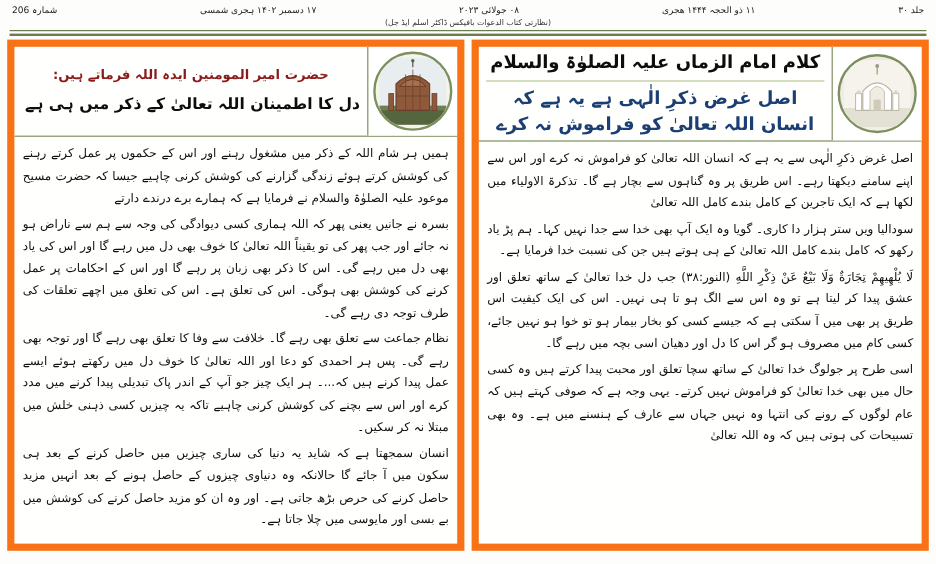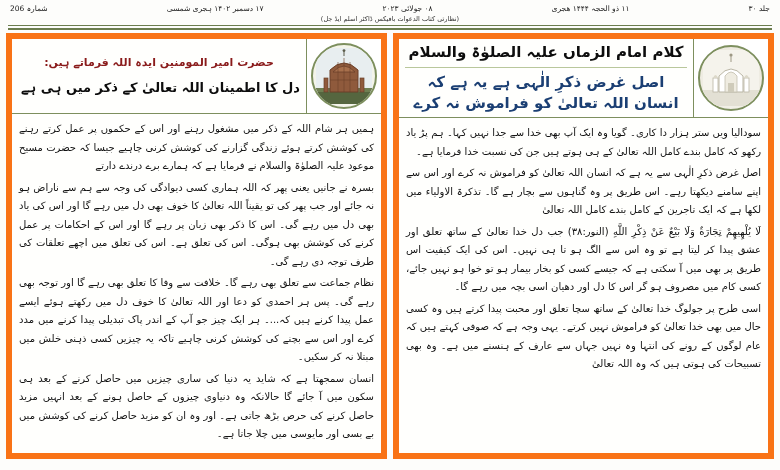--- a/index.html
+++ b/index.html
@@ -180,22 +180,22 @@
               <rect x="25" y="33" width="6" height="9" fill="#cfcbba"></rect>
             </svg>
           </div>
         </div>
         <div class="titles">
           <div class="title-main">کلام امام الزماں علیہ الصلوٰۃ والسلام</div>
           <div class="title-sub">اصل غرض ذکرِ الٰہی ہے یہ ہے کہ انسان اللہ تعالیٰ کو فراموش نہ کرے</div>
         </div>
       </div>
       <div class="col-body">
+        <p>اصل غرض ذکرِ الٰہی سے یہ ہے کہ انسان اللہ تعالیٰ کو فراموش نہ کرے اور اس سے اپنے سامنے دیکھتا رہے۔ اس طریق پر وہ گناہوں سے بچار ہے گا۔ تذکرۃ الاولیاء میں لکھا ہے کہ ایک تاجرین کے کامل بندے کامل اللہ تعالیٰ</p>
         <p>سودالیا ویں ستر ہزار دا کاری۔ گویا وہ ایک آپ بھی خدا سے جدا نہیں کہا۔ ہم پڑ یاد رکھو کہ کامل بندے کامل اللہ تعالیٰ کے ہی ہوتے ہیں جن کی نسبت خدا فرمایا ہے۔</p>
-        <p>اصل غرض ذکرِ الٰہی سے یہ ہے کہ انسان اللہ تعالیٰ کو فراموش نہ کرے اور اس سے اپنے سامنے دیکھتا رہے۔ اس طریق پر وہ گناہوں سے بچار ہے گا۔ تذکرۃ الاولیاء میں لکھا ہے کہ ایک تاجرین کے کامل بندے کامل اللہ تعالیٰ</p>
         <p class="ar-quote">لَا يُلْهِيهِمْ تِجَارَةٌ وَلَا بَيْعٌ عَنْ ذِكْرِ اللَّهِ (النور:۳۸) جب دل خدا تعالیٰ کے ساتھ تعلق اور عشق پیدا کر لیتا ہے تو وہ اس سے الگ ہو تا ہی نہیں۔ اس کی ایک کیفیت اس طریق پر بھی میں آ سکتی ہے کہ جیسے کسی کو بخار بیمار ہو تو خوا ہو نہیں جائے، کسی کام میں مصروف ہو گر اس کا دل اور دھیان اسی بچہ میں رہے گا۔</p>
         <p>اسی طرح پر جولوگ خدا تعالیٰ کے ساتھ سچا تعلق اور محبت پیدا کرتے ہیں وہ کسی حال میں بھی خدا تعالیٰ کو فراموش نہیں کرتے۔ یہی وجہ ہے کہ صوفی کہتے ہیں کہ عام لوگوں کے رونے کی انتہا وہ نہیں جہاں سے عارف کے ہنسنے میں ہے۔ وہ بھی تسبیحات کی ہوتی ہیں کہ وہ اللہ تعالیٰ</p>
       </div>
     </div>
 
     <div class="col">
       <div class="col-head">
         <div class="art">
           <div class="badge">
             <svg width="56" height="56" viewBox="0 0 56 56" aria-hidden="true">

